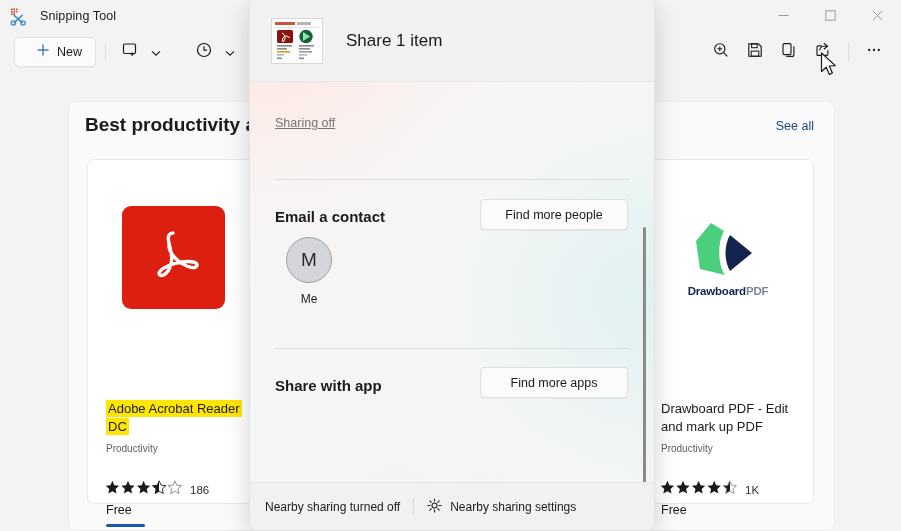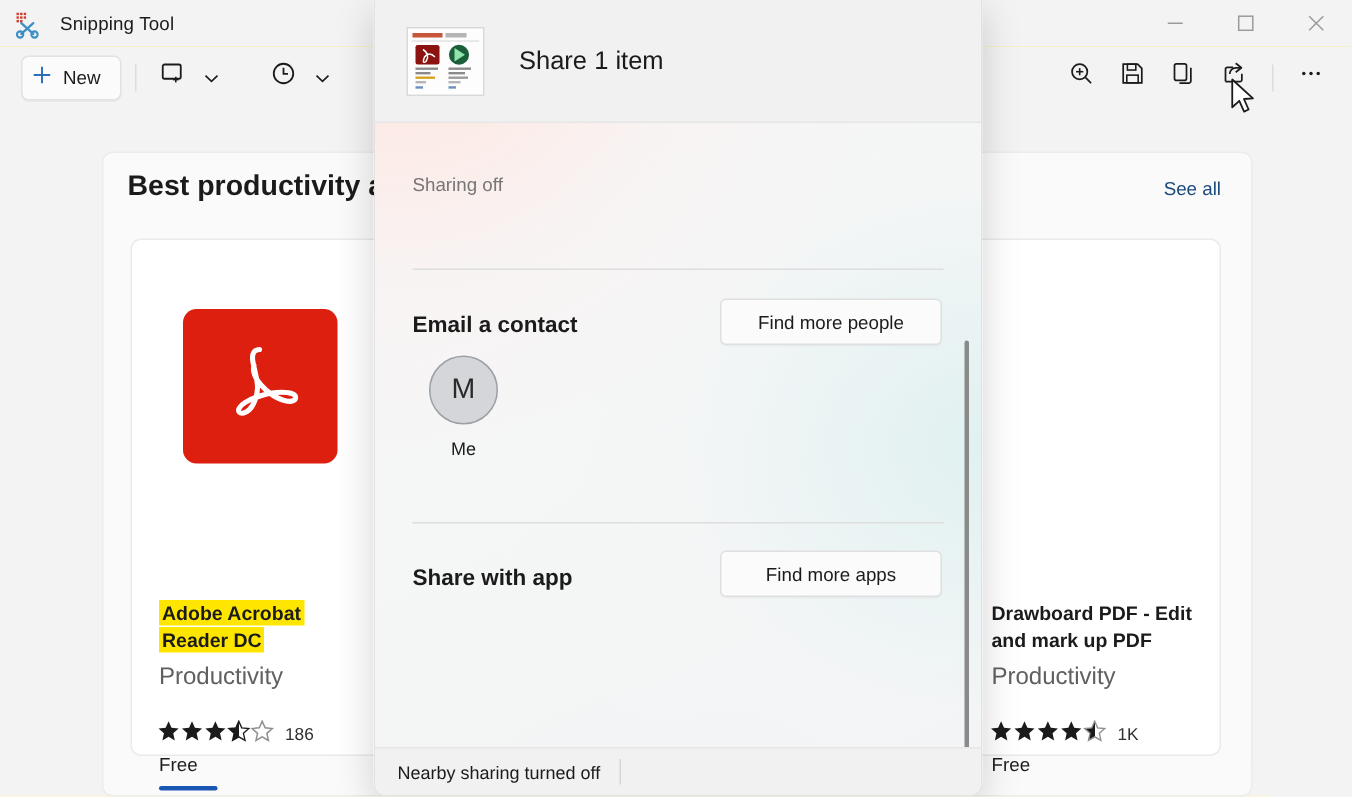--- a/index.html
+++ b/index.html
@@ -24,21 +24,21 @@
   }
   .win-btn svg { display:block; }
 
   
   .st-toolbar {
     position:absolute; left:0; top:31px; width:901px; height:41px;
     background:#f3f3f3; display:flex; align-items:center;
   }
   .new-btn {
     display:flex; align-items:center; gap:7px;
-    height:30px; padding:0 13px 0 6px; margin-left:14px;
+    height:30px; padding:0 13px 0 21px; margin-left:14px;
     background:#fbfbfb; border:1px solid #e2e2e2; border-radius:5px;
     font-size:12.5px; color:#1b1b1b; box-shadow:0 1px 0 rgba(0,0,0,.035);
   }
   .tb-sep { width:1px; height:18px; background:#dcdcdc; margin:0 9px; }
   .tb-group { display:flex; align-items:center; height:30px; }
   .tb-icon-btn { width:30px; height:30px; display:flex; align-items:center; justify-content:center; border-radius:4px; }
   .tb-chev { width:22px; height:30px; display:flex; align-items:center; justify-content:center; border-radius:4px; }
   .tb-right { position:absolute; right:10px; top:0; height:41px; display:flex; align-items:center; }
   .tb-right .tb-icon-btn { width:34px; height:30px; }
   .tb-right-sep { width:1px; height:18px; background:#dcdcdc; margin:0 8px; }
@@ -66,25 +66,25 @@
   .app-card.left { left:18px; }
   .app-card.right { left:573px; }
   .app-art { position:absolute; left:0; right:0; top:37px; height:120px;
              display:flex; align-items:center; justify-content:center; }
   .acrobat-tile {
     width:103px; height:103px; background:#dc1f0f; border-radius:9px;
     display:flex; align-items:center; justify-content:center;
   }
   .app-name {
     position:absolute; left:18px; right:14px; top:240px;
-    font-size:13px; font-weight:bold; color:#1b1b1b; line-height:18px;
+    font-size:13px; font-weight:normal; color:#1b1b1b; line-height:18px;
   }
   .app-name .hl { background:#ffe600; padding:1px 2px; box-decoration-break:clone;
                   -webkit-box-decoration-break:clone; }
-  .app-cat { position:absolute; left:18px; top:283px; font-size:16px; color:#606060; }
+  .app-cat { position:absolute; left:18px; top:283px; font-size:10px; color:#606060; }
   .app-rating { position:absolute; left:17px; top:308px; display:flex; align-items:center; gap:0px;margin-top:12px; }
   .app-rating .cnt { font-size:11.5px; color:#303030; margin-left:7px; }
   .app-price { position:absolute; left:18px; top:343px; font-size:12.5px; color:#1b1b1b; }
   .price-underline { position:absolute; left:18px; top:364px; width:39px; height:3px;
                      background:#1a57b5; border-radius:2px; }
 
   
   .share-dialog {
     position:absolute; left:249px; top:0; width:406px; height:531px;
     border:1px solid #e2e2e2; border-top:none; border-radius:0 0 8px 8px;
@@ -99,21 +99,21 @@
     position:absolute; left:0; top:0; width:100%; height:82px;
     background:#f1f1f1; border-bottom:1px solid #e6e6e6;
     display:flex; align-items:center;
   }
   .sd-thumb {
     width:52px; height:46px; margin-left:21px; background:#ffffff;
     border:1px solid #d8d8d8; flex:none; position:relative; overflow:hidden;
   }
   .sd-title { font-size:17px; color:#1b1b1b; margin-left:23px; }
   .sd-body { position:absolute; left:0; top:82px; right:0; bottom:36px; }
-  .sharing-off { position:absolute; left:25px; top:34px; font-size:12.5px; color:#767676; }
+  .sharing-off { position:absolute; left:25px; top:34px; font-size:12.5px; color:#767676;text-decoration:underline; }
   .sd-divider { position:absolute; left:25px; right:25px; height:1px; background:#dedede; }
   .sd-row-head { position:absolute; font-size:15px; font-weight:bold; color:#1b1b1b; }
   .sd-pillbtn {
     position:absolute; height:31px; padding:0 17px;
     background:#fbfbfb; border:1px solid #dfdfdf; border-radius:4px;
     font-size:12.5px; color:#1b1b1b; display:flex; align-items:center;
     justify-content:center; box-shadow:0 1px 0 rgba(0,0,0,.03);
   }
   .contact-tile { position:absolute; left:26px; top:155px; width:66px; text-align:center; }
   .contact-av {
@@ -123,21 +123,21 @@
   }
   .contact-name { margin-top:9px; font-size:12px; color:#1b1b1b; }
   .app-tile { position:absolute; width:90px; text-align:center; }
   .app-tile .ico { height:44px; display:flex; align-items:flex-end; justify-content:center; }
   .app-tile .lbl { margin-top:10px; font-size:12px; color:#1b1b1b; white-space:nowrap; }
   .sd-scrollbar {
     position:absolute; right:8px; top:145px; width:3px; height:355px;
     background:#8a8a8a; border-radius:2px;
   }
   .sd-footer {
-    position:absolute; left:0; bottom:0; width:100%; height:32px;
+    position:absolute; left:0; bottom:0; width:100%; height:48px;
     border-top:1px solid #e6e6e6; background:#f1f1f1;
     display:flex; align-items:center;
   }
   .sd-footer .nb-txt { font-size:12px; color:#1b1b1b; margin-left:15px; }
   .sd-footer .nb-sep { width:1px; height:17px; background:#d6d6d6; margin:0 13px; }
   .sd-footer .nb-set { font-size:12px; color:#1b1b1b; display:flex; align-items:center; gap:8px; }
 
   .cursor { position:absolute; left:820px; top:52px; width:20px; height:26px; pointer-events:none; }
 </style>
 </head>
@@ -323,20 +323,29 @@
               <use href="#st5" x="62.4" fill="#ffffff" stroke="#8e8e8e" stroke-width="1"></use>
             </svg>
           </span>
           <span class="cnt">186</span>
         </div>
         <div class="app-price">Free</div>
         <div class="price-underline"></div>
       </div>
 
       <div class="app-card right">
+        <div class="app-art">
+          <div style="text-align:center;">
+            <svg width="100" height="72" viewBox="0 0 100 72">
+              <path d="M33 6 L18 24 L22 52 L47 58 C40 48 39 26 46 14 Z" fill="#4ad07d"></path>
+              <path d="M52 18 C46 28 46 44 52 54 L74 36 Z" fill="#15244f"></path>
+            </svg>
+            <div style="margin-top:-8px; font-size:11.5px; font-weight:bold; letter-spacing:-.2px;"><span style="color:#15244f;">Drawboard</span><span style="color:#7b8499;">PDF</span></div>
+          </div>
+        </div>
         <div class="app-name">Drawboard PDF - Edit and mark up PDF</div>
         <div class="app-cat">Productivity</div>
         <div class="app-rating">
           <span>
             <svg width="78" height="15" viewBox="0 0 78 15">
               <defs>
                 <path id="st6" d="M7.4 0.8 9.35 5.2 14.1 5.7 10.5 8.9 11.55 13.6 7.4 11.2 3.25 13.6 4.3 8.9 0.7 5.7 5.45 5.2Z"></path>
                 <linearGradient id="half6">
                     <stop offset="50%" stop-color="#1b1b1b"></stop>
                     <stop offset="50%" stop-color="#ffffff"></stop>
@@ -404,20 +413,38 @@
       <div class="sd-pillbtn" style="left:230px; top:285px; width:148px;">Find more apps</div>
 
 
 
       <div class="sd-scrollbar"></div>
     </div>
 
     <div class="sd-footer">
       <div class="nb-txt">Nearby sharing turned off</div>
       <div class="nb-sep"></div>
+      <div class="nb-set">
+        <span>
+          <svg width="15" height="15" viewBox="0 0 15 15">
+            <circle cx="7.5" cy="7.5" r="2.5" fill="none" stroke="#1b1b1b" stroke-width="1.05"></circle>
+            <g stroke="#1b1b1b" stroke-width="1.05" stroke-linecap="round">
+              <line x1="7.5" y1="0.9" x2="7.5" y2="3"></line>
+                <line x1="7.5" y1="12" x2="7.5" y2="14.1"></line>
+              <line x1="0.9" y1="7.5" x2="3" y2="7.5"></line>
+                <line x1="12" y1="7.5" x2="14.1" y2="7.5"></line>
+              <line x1="2.8" y1="2.8" x2="4.3" y2="4.3"></line>
+                <line x1="10.7" y1="10.7" x2="12.2" y2="12.2"></line>
+              <line x1="12.2" y1="2.8" x2="10.7" y2="4.3"></line>
+                <line x1="4.3" y1="10.7" x2="2.8" y2="12.2"></line>
+            </g>
+          </svg>
+        </span>
+        <span>Nearby sharing settings</span>
+      </div>
     </div>
   </div>
 
   <div class="cursor">
     <svg width="20" height="26" viewBox="0 0 20 26">
       <path d="M1.5 1 L1.5 19.5 L6.2 15.2 L9.4 22.4 L12.4 21 L9.3 14 L15.3 13.6 Z" fill="#ffffff" stroke="#1b1b1b" stroke-width="1.2" stroke-linejoin="round"></path>
     </svg>
   </div>
 
 </div>

